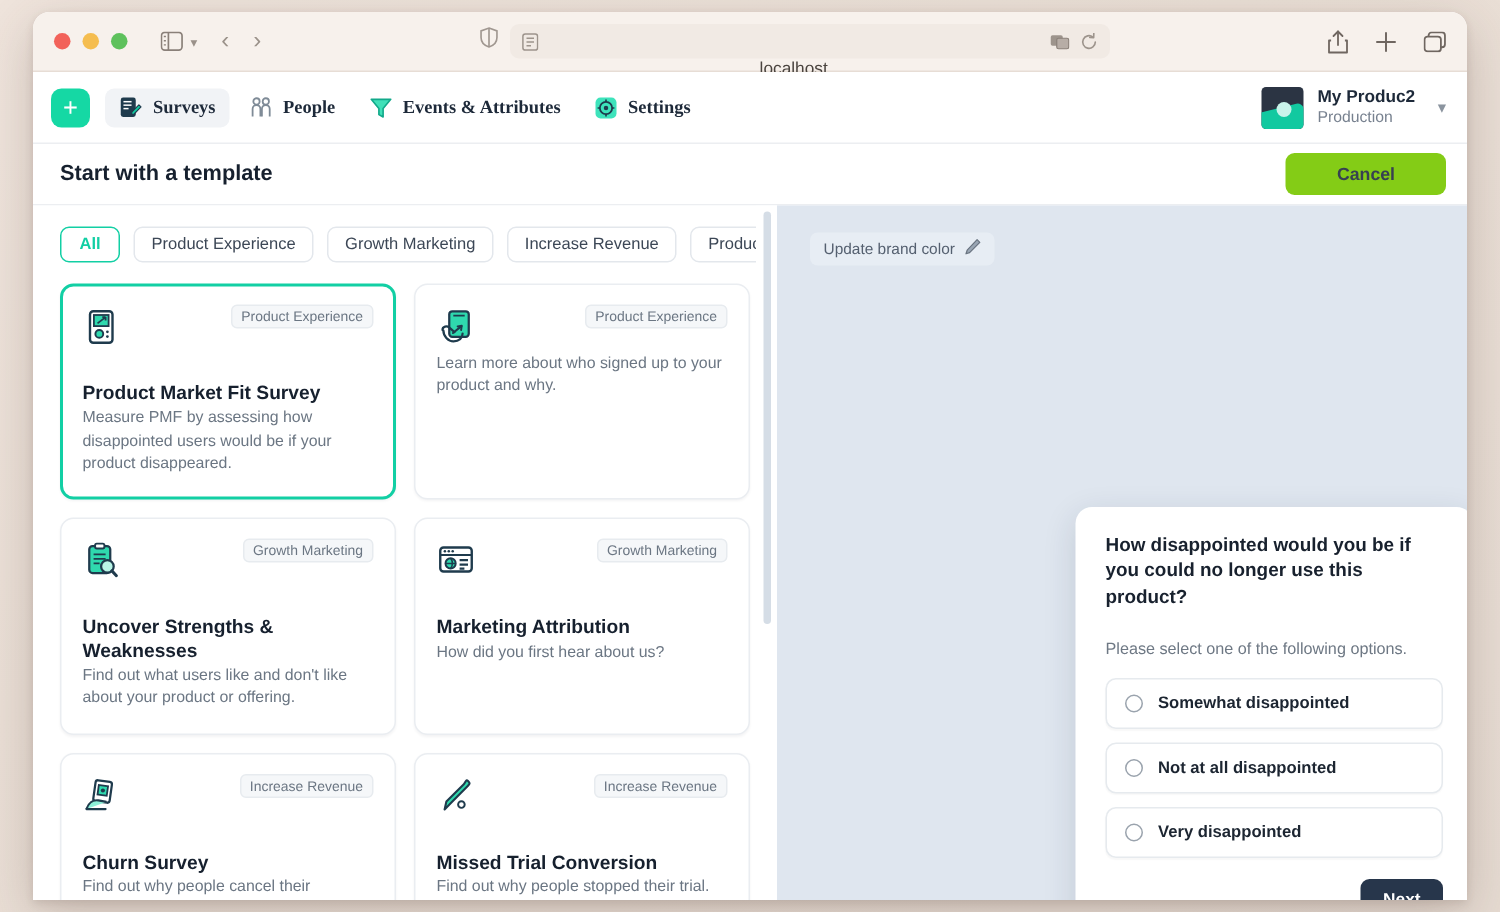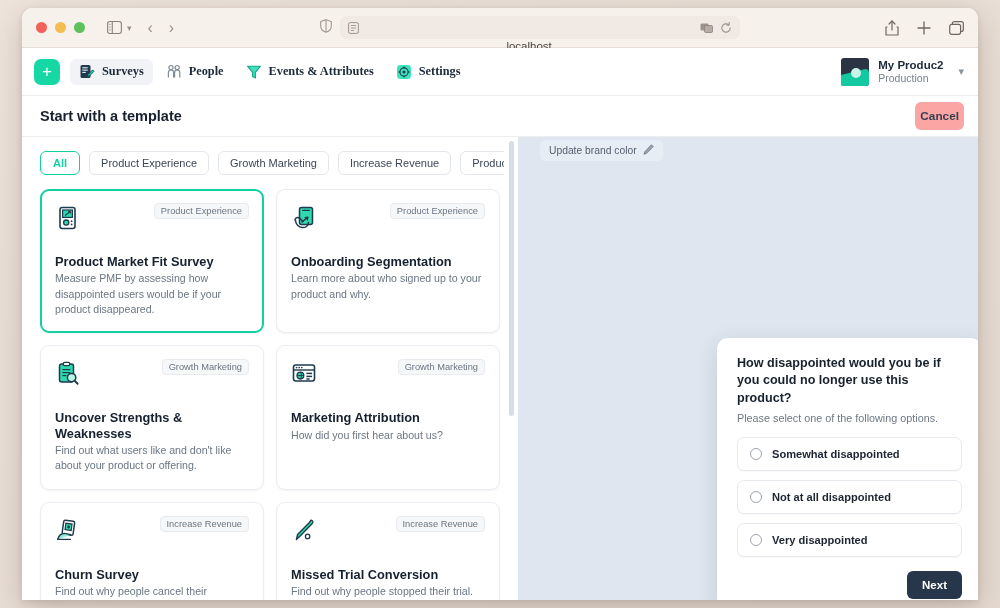--- a/index.html
+++ b/index.html
@@ -114,23 +114,23 @@
 
   
   .page-head {
     height: 40px; background: #fff;
     display: flex; align-items: center;
     padding: 0 14px 0 18px;
   }
   .page-title { font-size: 14.5px; font-weight: 700; color: #16202e; }
   .head-actions { margin-left: auto; display: flex; align-items: center; gap: 10px; }
   .btn-cancel {
-    background: #fca5a5; color: #374151;
+    background: #84cc16; color: #374151;
     font-size: 11.8px; font-weight: 600;
-    padding: 7px 5px; border-radius: 6px; border: none; cursor: pointer;
+    padding: 7px 34px; border-radius: 6px; border: none; cursor: pointer;
   }
   .btn-create {
     background: #12cfa4; color: #ffffff;
     font-size: 11.8px; font-weight: 700;
     padding: 7px 22px; border-radius: 6px; border: none; cursor: pointer;
   }
 
   
   .split { display: flex; height: 480px; border-top: 1px solid #eceef1; }
 
@@ -189,37 +189,37 @@
     width: 5px; height: 275px;
     background: #d5dde6; border-radius: 3px; cursor: pointer;
   }
 
   
   .right-pane {
     flex: 1; background: #dfe6ef;
     position: relative; overflow: hidden;
   }
   .brand-btn {
-    position: absolute; left: 22px; top: 3px;
+    position: absolute; left: 22px; top: 18px;
     background: #e7edf4; color: #556070;
     font-size: 10.3px; border-radius: 5px;
     padding: 4px 9px; display: flex; align-items: center; gap: 6px;
     cursor: pointer;
   }
   .survey-card {
     position: absolute;
     left: 199px; top: 201px;
     width: 265px;
     background: #ffffff;
     border-radius: 11px;
     box-shadow: 0 6px 22px rgba(30,45,70,.14);
     padding: 17px 20px 18px 20px;
   }
   .q-title { font-size: 12.6px; font-weight: 700; color: #18212e; line-height: 1.38; }
-  .q-sub { font-size: 10.8px; color: #6e7884; margin-top: 5px; }
+  .q-sub { font-size: 10.8px; color: #6e7884; margin-top: 20px; }
   .options { margin-top: 13px; display: flex; flex-direction: column; gap: 9px; }
   .option {
     border: 1px solid #e6eaee; border-radius: 7px;
     padding: 10px 12px; display: flex; align-items: center; gap: 10px;
     background: #fff; cursor: pointer;
     box-shadow: 0 1px 1px rgba(16,24,40,.03);
   }
   .radio {
     width: 12px; height: 12px; border-radius: 50%;
     border: 1.4px solid #9aa3ad; flex: none;
@@ -424,21 +424,20 @@
                     <rect x="8.5" y="2.5" width="13" height="17" rx="2" fill="#2fd9ae" stroke="#1f3b4d" stroke-width="1.5"></rect>
                     <line x1="11.2" y1="5.4" x2="18.8" y2="5.4" stroke="#1f3b4d" stroke-width="1.1"></line>
                     <path d="M4 15 C4 12.5 7 12 8.6 13.4 L12 16.4" fill="none" stroke="#1f3b4d" stroke-width="1.5" stroke-linecap="round"></path>
                     <path d="M4.6 15.4 C4.6 19 7.6 22.6 11.4 22.6 C15 22.6 17.4 20.4 17.4 17.4" fill="none" stroke="#1f3b4d" stroke-width="1.5" stroke-linecap="round"></path>
                     <path d="M11 17 L16.6 12.4" stroke="#1f3b4d" stroke-width="1.4" stroke-linecap="round"></path>
                     <path d="M16.8 12.2 L16.4 15 M16.8 12.2 L14.1 12.6" stroke="#1f3b4d" stroke-width="1.3" stroke-linecap="round"></path>
                   </svg>
               </span>
               <span class="tag">Product Experience</span>
             </div>
-            <div class="card-title">Onboarding Segmentation</div>
             <div class="card-desc">Learn more about who signed up to your product and why.</div>
           </div>
 
           <div class="card">
             <div class="card-top">
               <span class="card-icon">
                 <svg width="26" height="26" viewBox="0 0 26 26">
                     <rect x="4.5" y="3" width="14" height="18" rx="2.2" fill="#2fd9ae" stroke="#1f3b4d" stroke-width="1.5"></rect>
                     <rect x="8.4" y="1.4" width="6.2" height="3.2" rx="1.1" fill="#ffffff" stroke="#1f3b4d" stroke-width="1.3"></rect>
                     <line x1="7.4" y1="8.6" x2="15.4" y2="8.6" stroke="#1f3b4d" stroke-width="1.2"></line>

